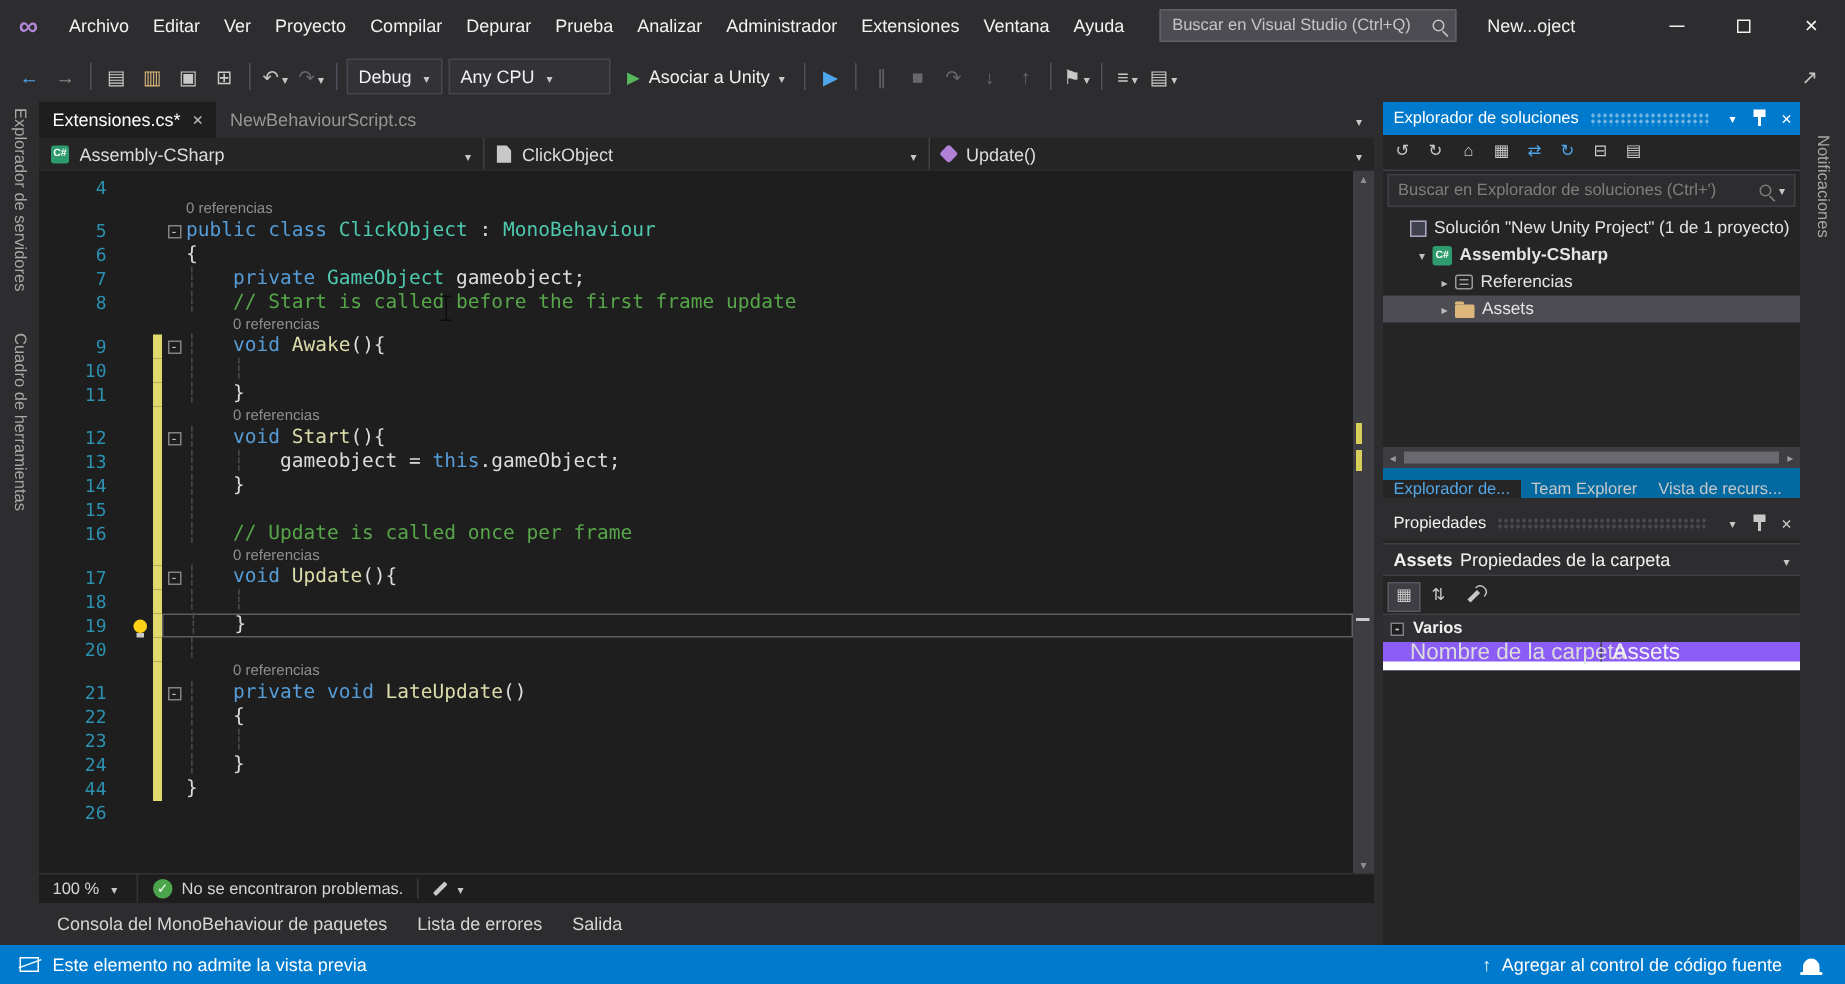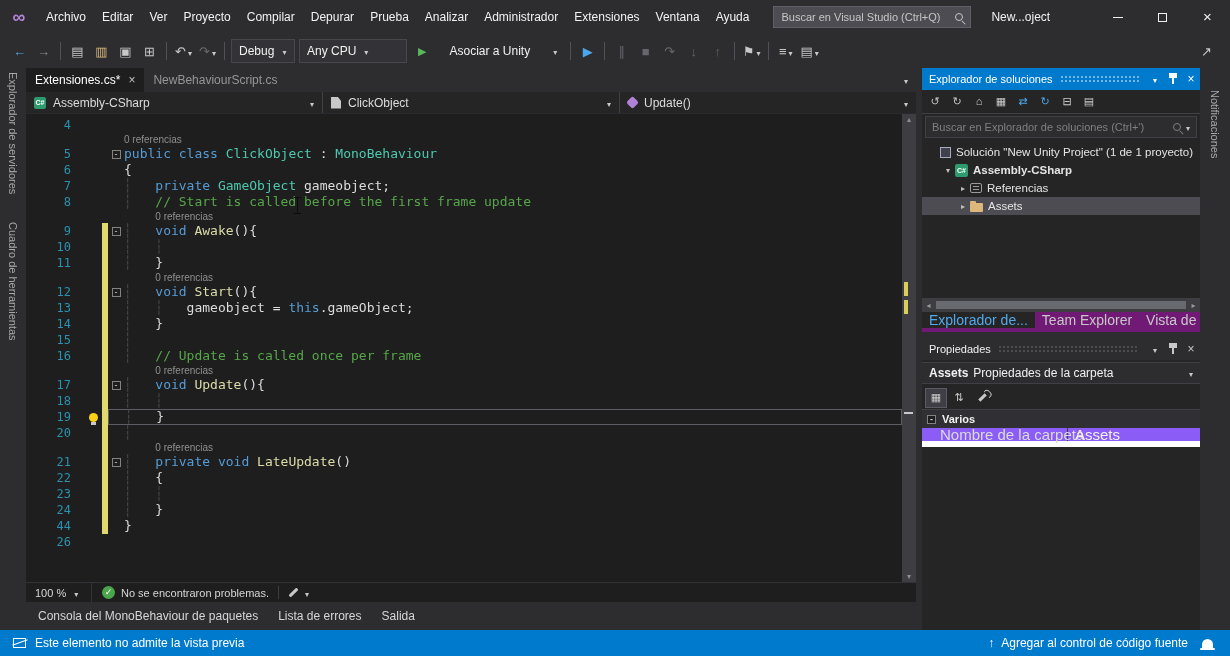--- a/index.html
+++ b/index.html
@@ -30,21 +30,21 @@
   #tb-right{flex:1}
   .tbtn{min-width:23px;height:24px;display:flex;align-items:center;justify-content:center;gap:2px;font-size:13px}
   .tbtn.push{margin-left:auto;margin-right:4px}
   .tglyph{line-height:1}
   .tsep{width:1px;height:18px;background:#50505a;margin:0 4px;display:inline-block}
   .chev::before{content:"▾";font-size:8px;color:#c8c8c8;line-height:1}
   .tdd{height:24px;background:#333337;border:1px solid #46464b;display:flex;align-items:center;
     padding:0 7px;gap:8px;margin:0 2px}
   .tdd .lbl{white-space:nowrap}
   .tdd.w-debug{min-width:64px}.tdd.w-cpu{min-width:108px}
-  .attach{display:flex;align-items:center;gap:23px;padding:0 9px;height:24px;white-space:nowrap}
+  .attach{display:flex;align-items:center;gap:6px;padding:0 9px;height:24px;white-space:nowrap}
   .play::before{content:"▶";color:#57b85c;font-size:11px}
 
   
   .main{flex:1;display:flex;min-height:0}
   .left-rail{width:26px;flex:0 0 26px;background:#2d2d30;display:flex;flex-direction:column;
     align-items:center;padding-top:4px;gap:28px}
   .rail-tab{writing-mode:vertical-rl;font-size:11px;color:#a8a8a8;white-space:nowrap}
   .right-rail{width:30px;flex:0 0 30px;background:#2d2d30;display:flex;flex-direction:column;
     align-items:center;padding-top:22px}
   .splitter-v{width:6px;flex:0 0 6px;background:#2d2d30}
@@ -161,21 +161,21 @@
     background:#dcb67a;border-radius:1px 1px 0 0}
   .icon-file{width:10px;height:12px;background:#c8c8c8;
     clip-path:polygon(0 0,65% 0,100% 35%,100% 100%,0 100%)}
   .icon-method{width:9px;height:9px;background:#b180d7;transform:rotate(45deg);border-radius:2px}
 
   .se-hscroll{height:14px;flex:0 0 14px;background:#3e3e42;display:flex;align-items:center}
   .hs-arrow{width:13px;flex:0 0 13px;text-align:center;font-size:8px;color:#9a9a9a}
   .hs-left::before{content:"◂"}.hs-right::before{content:"▸"}
   .hs-thumb{height:8px;background:#696970;flex:1;margin:0 1px}
 
-  .se-tabs{height:20px;flex:0 0 20px;display:flex;background:#701a75;align-items:flex-start;font-size:14px}
+  .se-tabs{height:20px;flex:0 0 20px;display:flex;background:#0369a1;align-items:flex-end;font-size:11px}
   .setab{display:flex;align-items:center;padding:0 7px;color:#c8c8c8;white-space:nowrap}
   .setab.active{background:#252526;color:#53a8e8}
 
   
   .props{flex:1;display:flex;flex-direction:column;background:#252526;min-height:0}
   .props-header{height:22px;flex:0 0 22px;display:flex;align-items:center;padding-left:7px;
     font-size:11px;color:#f1f1f1;background:#2d2d30}
   .props-header .hd-btn{color:#c8c8c8}
   .props-header .x-glyph::before{color:#c8c8c8}
   .props-combo{height:22px;flex:0 0 22px;margin:2px 0;background:#2d2d30;border-top:1px solid #3f3f46;

